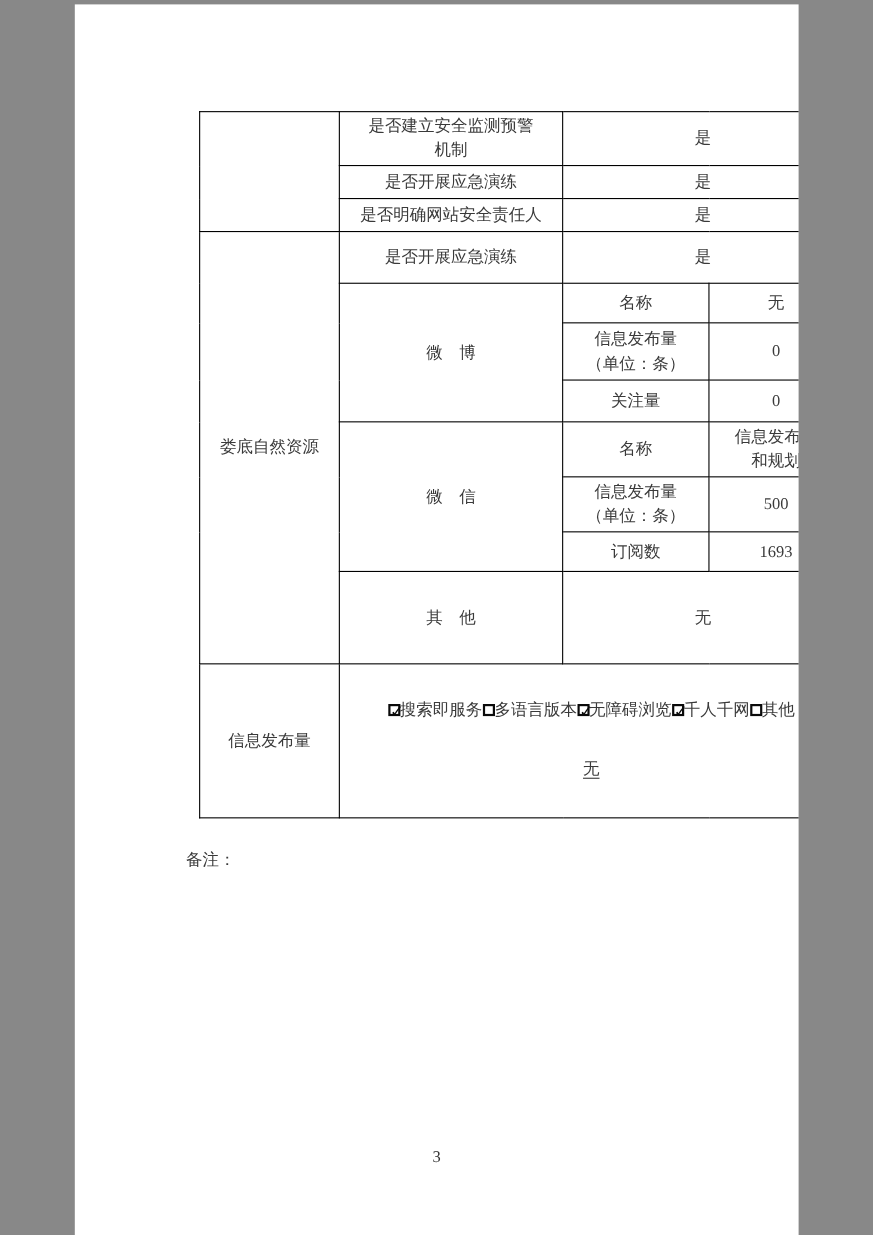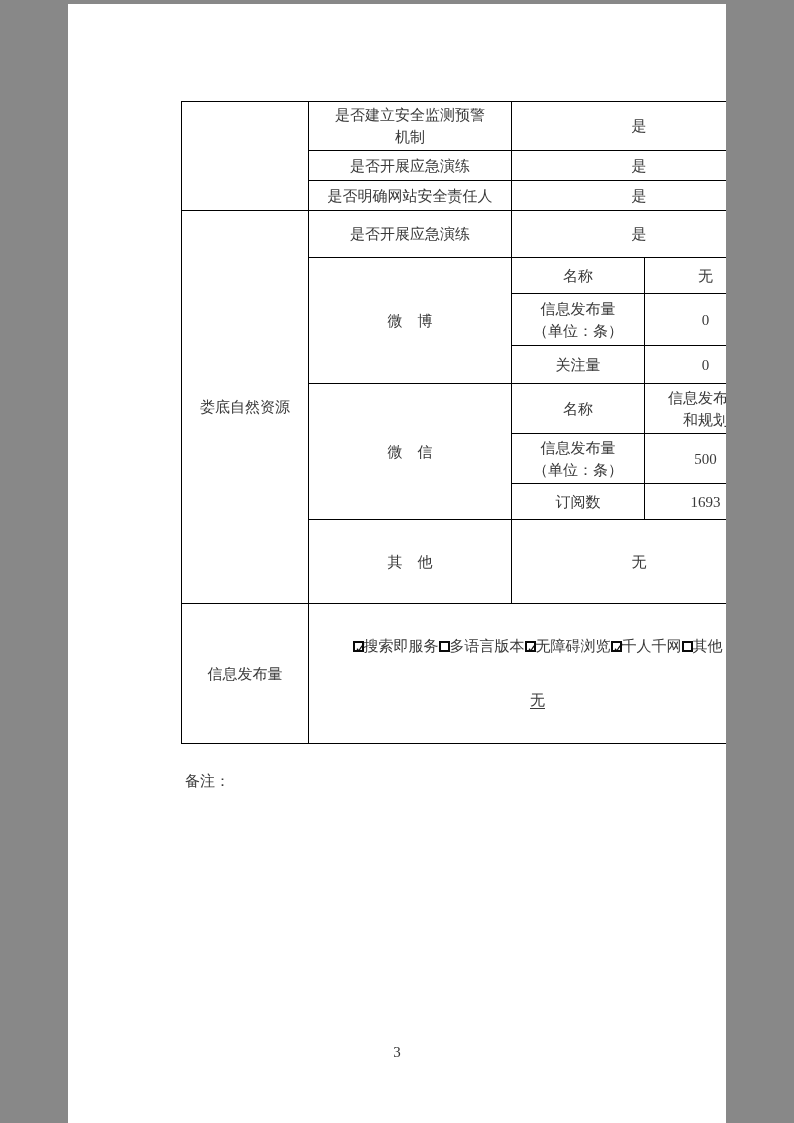--- a/index.html
+++ b/index.html
@@ -69,21 +69,21 @@
     font-weight: bold;
     color: #0a0a0a;
     font-family: "DejaVu Sans", sans-serif;
   }
   .innov-other {
     text-decoration: underline;
     text-underline-offset: 3px;
   }
   .note {
     position: absolute;
-    left: 117px;
+    left: 101px;
     top: 768px;
     font-size: 15px;
     color: #3a3a3a;
   }
   .page-number {
     position: absolute;
     left: 0;
     top: 1040px;
     width: 100%;
     text-align: center;

